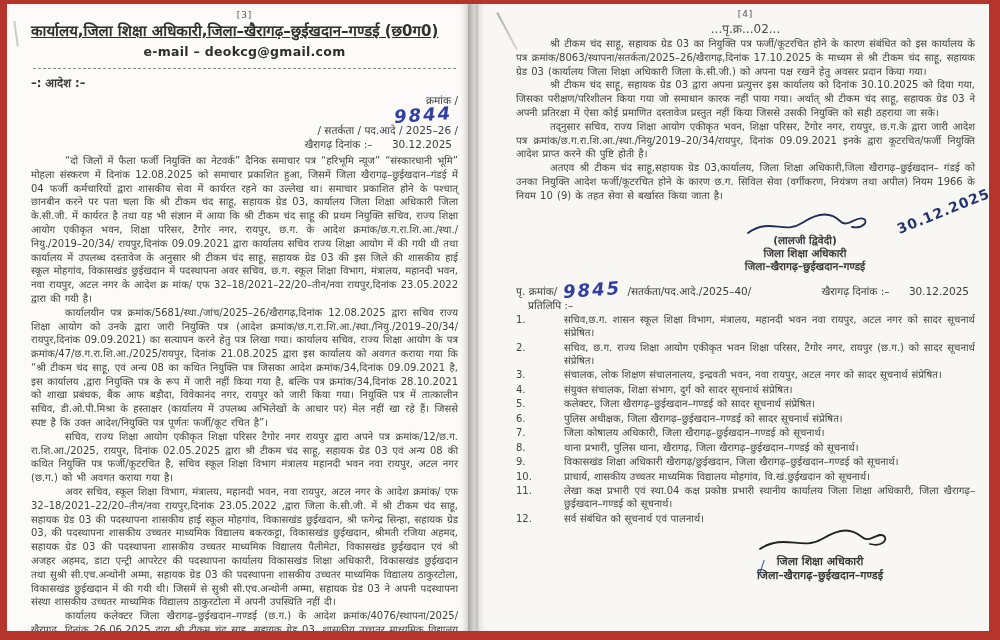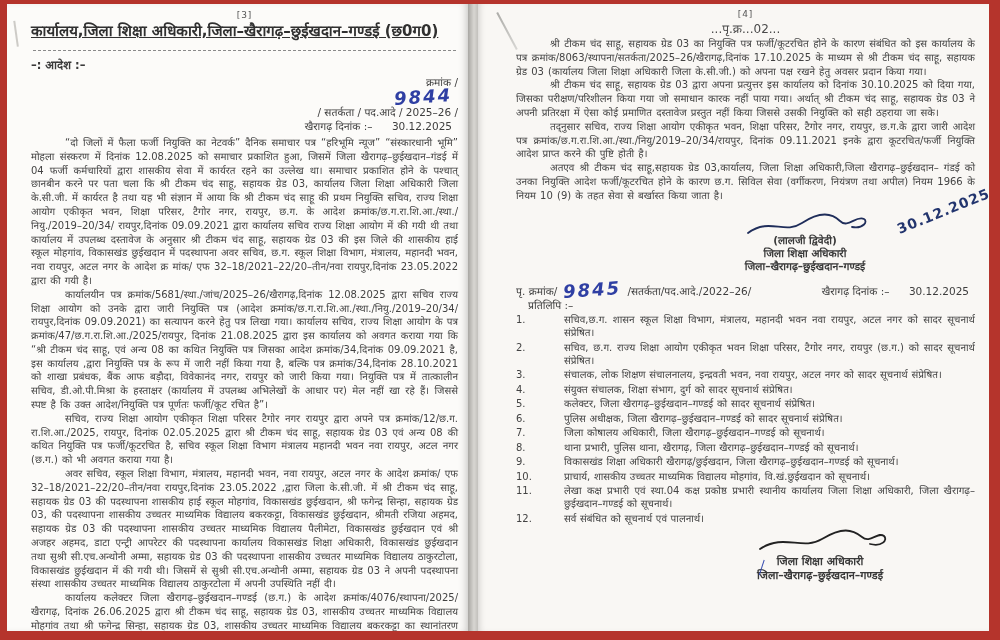--- a/index.html
+++ b/index.html
@@ -62,20 +62,21 @@
 </head>
 <body>
 
 <div class="scan">
   <div class="scan-inner">
 
     <div class="page page-left">
       <div class="pencil-marks"></div>
       <div class="pagenum">[3]</div>
       <div class="office-title">कार्यालय,जिला शिक्षा अधिकारी,जिला–खैरागढ़–छुईखदान–गण्डई (छ0ग0)</div>
+      <div class="email-line">e-mail – deokcg@gmail.com</div>
       <div class="dashed-rule"></div>
       <div class="order-heading">–: आदेश :–</div>
 
       <div class="ref-line">
         <span>क्रमांक /</span>
         <span class="hand-num">9844</span>
         <span>/ सतर्कता / पद.आदे / 2025–26 /</span>
         <span class="ref-right">
           <span>खैरागढ़ दिनांक :–</span>
           <span class="dt">30.12.2025</span>
@@ -92,37 +93,37 @@
 
     <div class="page-gap"></div>
 
     <div class="page page-right">
       <div class="crease"></div>
       <div class="pagenum">[4]</div>
       <div class="cont-header">...पृ.क्र...02...</div>
 
       <p class="body-par">श्री टीकम चंद साहू, सहायक ग्रेड 03 का नियुक्ति पत्र फर्जी/कूटरचित होने के कारण संबंधित को इस कार्यालय के पत्र क्रमांक/8063/स्थापना/सतर्कता/2025–26/खैरागढ़,दिनांक 17.10.2025 के माध्यम से श्री टीकम चंद साहू, सहायक ग्रेड 03 (कार्यालय जिला शिक्षा अधिकारी जिला के.सी.जी.) को अपना पक्ष रखने हेतु अवसर प्रदान किया गया।</p>
       <p class="body-par">श्री टीकम चंद साहू, सहायक ग्रेड 03 द्वारा अपना प्रत्युत्तर इस कार्यालय को दिनांक 30.10.2025 को दिया गया, जिसका परीक्षण/परिशीलन किया गया जो समाधान कारक नहीं पाया गया। अर्थात् श्री टीकम चंद साहू, सहायक ग्रेड 03 ने अपनी प्रतिरक्षा में ऐसा कोई प्रमाणित दस्तावेज प्रस्तुत नहीं किया जिससे उसकी नियुक्ति को सही ठहराया जा सके।</p>
-      <p class="body-par">तद्नुसार सचिव, राज्य शिक्षा आयोग एकीकृत भवन, शिक्षा परिसर, टैगोर नगर, रायपुर, छ.ग.के द्वारा जारी आदेश पत्र क्रमांक/छ.ग.रा.शि.आ./स्था./नियु/2019–20/34/रायपुर, दिनांक 09.11.2021 इनके द्वारा कूटरचित/फर्जी नियुक्ति आदेश प्राप्त करने की पुष्टि होती है।</p>
+      <p class="body-par">तद्नुसार सचिव, राज्य शिक्षा आयोग एकीकृत भवन, शिक्षा परिसर, टैगोर नगर, रायपुर, छ.ग.के द्वारा जारी आदेश पत्र क्रमांक/छ.ग.रा.शि.आ./स्था./नियु/2019–20/34/रायपुर, दिनांक 09.09.2021 इनके द्वारा कूटरचित/फर्जी नियुक्ति आदेश प्राप्त करने की पुष्टि होती है।</p>
       <p class="body-par">अतएव श्री टीकम चंद साहू,सहायक ग्रेड 03,कार्यालय, जिला शिक्षा अधिकारी,जिला खैरागढ़–छुईखदान– गंडई को उनका नियुक्ति आदेश फर्जी/कूटरचित होने के कारण छ.ग. सिविल सेवा (वर्गीकरण, नियंत्रण तथा अपील) नियम 1966 के नियम 10 (9) के तहत सेवा से बर्खास्त किया जाता है।</p>
 
       <div class="sig-block">
         <span class="sig-date-hw">30.12.2025</span>
         <svg class="sig" width="130" height="30" viewBox="0 0 130 30" style="margin:0 auto">
           <path d="M8 24 C 30 8, 44 26, 62 14 S 92 4, 100 12 C 108 20, 116 6, 124 10 C 128 12, 124 20, 112 18" stroke="#1f2d5a" stroke-width="1.8" fill="none" stroke-linecap="round"></path>
         </svg>
         <div class="sig-name">(लालजी द्विवेदी)</div>
         <div class="sig-role">जिला शिक्षा अधिकारी</div>
         <div class="sig-role">जिला–खैरागढ़–छुईखदान–गण्डई</div>
       </div>
 
       <div class="endorse-line">
         <span>पृ. क्रमांक/</span>
         <span class="hand-num">9845</span>
-        <span>/सतर्कता/पद.आदे./2022–26/</span>
+        <span>/सतर्कता/पद.आदे./2025–40/</span>
         <span class="ref-right">
           <span>खैरागढ़ दिनांक :–</span>
           <span class="dt">30.12.2025</span>
         </span>
       </div>
 
       <div class="copy-heading">प्रतिलिपि :–</div>
 
       <div class="copy-list">
         <div class="copy-item">

